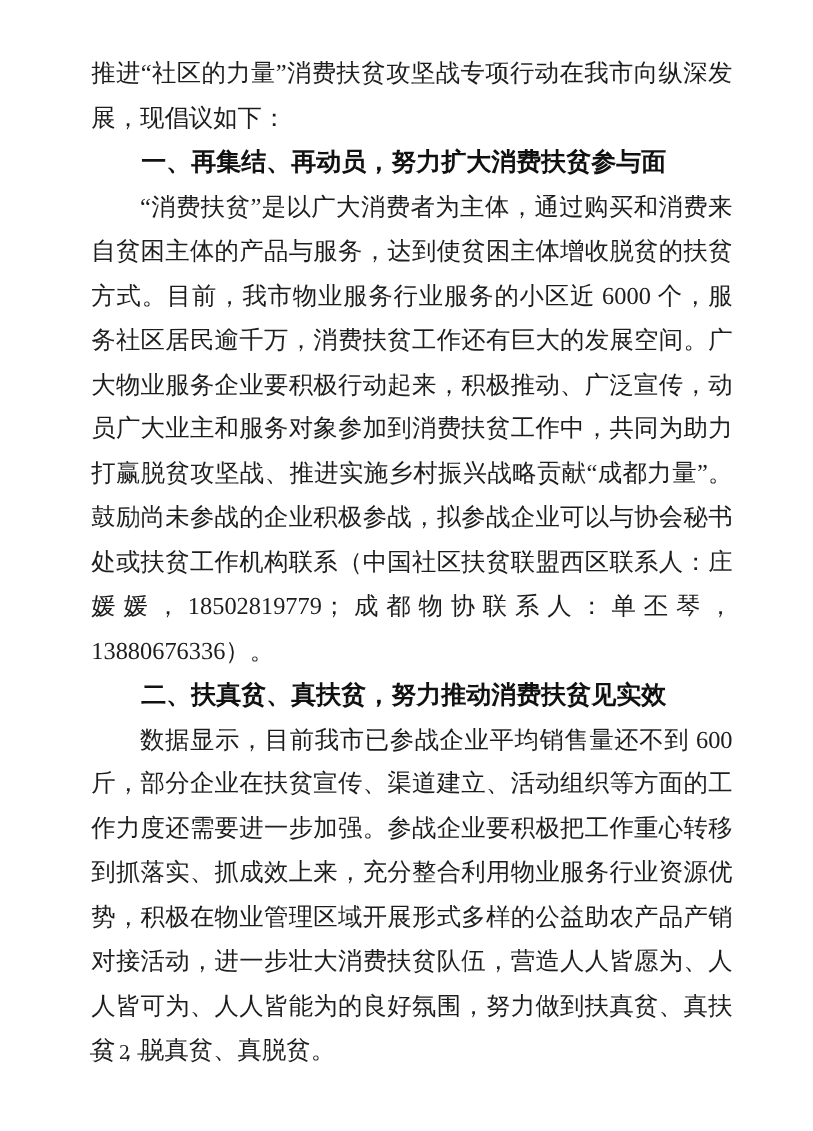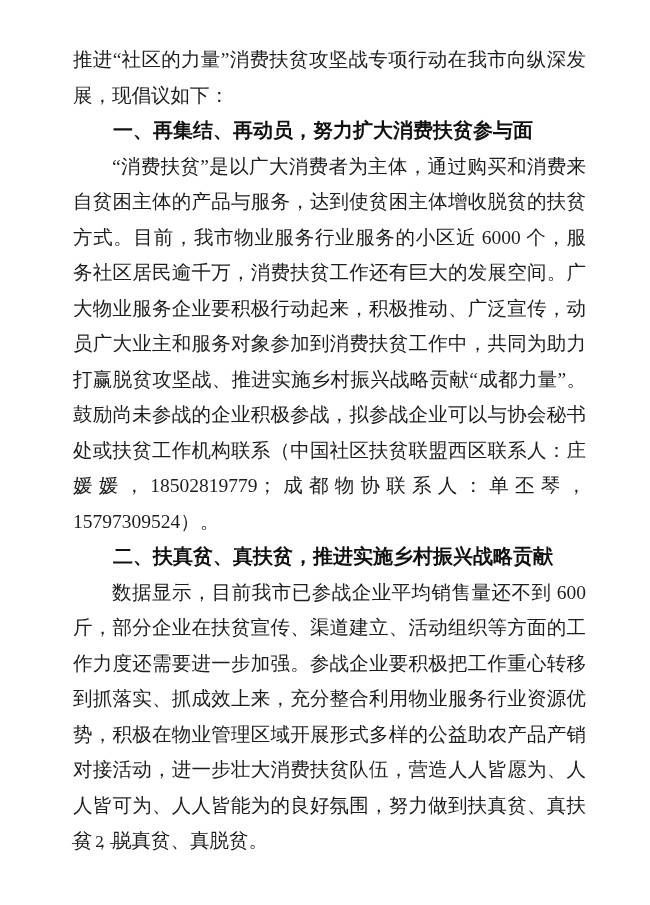--- a/index.html
+++ b/index.html
@@ -55,21 +55,21 @@
 </style>
 </head>
 <body>
 
 <div class="page">
   <div class="content">
     <p class="para continuation">推进“社区的力量”消费扶贫攻坚战专项行动在我市向纵深发展，现倡议如下：</p>
 
     <h2 class="doc-heading">一、再集结、再动员，努力扩大消费扶贫参与面</h2>
 
-    <p class="para">“消费扶贫”是以广大消费者为主体，通过购买和消费来自贫困主体的产品与服务，达到使贫困主体增收脱贫的扶贫方式。目前，我市物业服务行业服务的小区近 6000 个，服务社区居民逾千万，消费扶贫工作还有巨大的发展空间。广大物业服务企业要积极行动起来，积极推动、广泛宣传，动员广大业主和服务对象参加到消费扶贫工作中，共同为助力打赢脱贫攻坚战、推进实施乡村振兴战略贡献“成都力量”。鼓励尚未参战的企业积极参战，拟参战企业可以与协会秘书处或扶贫工作机构联系（中国社区扶贫联盟西区联系人：庄媛媛，18502819779；成都物协联系人：单丕琴，15797309524）。</p>
+    <p class="para">“消费扶贫”是以广大消费者为主体，通过购买和消费来自贫困主体的产品与服务，达到使贫困主体增收脱贫的扶贫方式。目前，我市物业服务行业服务的小区近 6000 个，服务社区居民逾千万，消费扶贫工作还有巨大的发展空间。广大物业服务企业要积极行动起来，积极推动、广泛宣传，动员广大业主和服务对象参加到消费扶贫工作中，共同为助力打赢脱贫攻坚战、推进实施乡村振兴战略贡献“成都力量”。鼓励尚未参战的企业积极参战，拟参战企业可以与协会秘书处或扶贫工作机构联系（中国社区扶贫联盟西区联系人：庄媛媛，18502819779；成都物协联系人：单丕琴，13880676336）。</p>
 
-    <h2 class="doc-heading">二、扶真贫、真扶贫，推进实施乡村振兴战略贡献</h2>
+    <h2 class="doc-heading">二、扶真贫、真扶贫，努力推动消费扶贫见实效</h2>
 
     <p class="para">数据显示，目前我市已参战企业平均销售量还不到 600 斤，部分企业在扶贫宣传、渠道建立、活动组织等方面的工作力度还需要进一步加强。参战企业要积极把工作重心转移到抓落实、抓成效上来，充分整合利用物业服务行业资源优势，积极在物业管理区域开展形式多样的公益助农产品产销对接活动，进一步壮大消费扶贫队伍，营造人人皆愿为、人人皆可为、人人皆能为的良好氛围，努力做到扶真贫、真扶贫，脱真贫、真脱贫。</p>
   </div>
 
   <div class="page-number">— 2 —</div>
 </div>
 
 </body></html>

